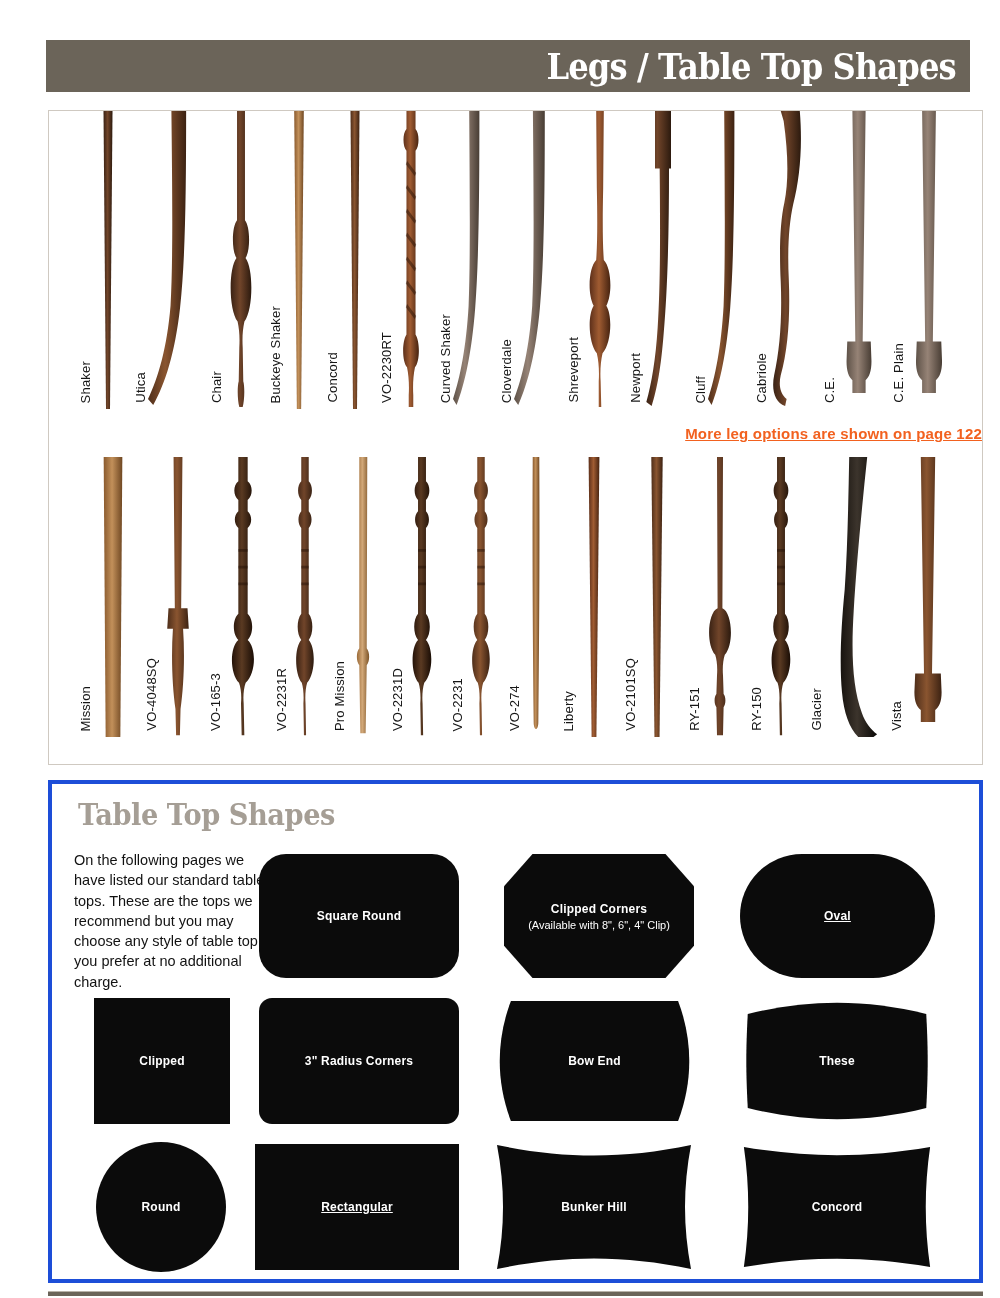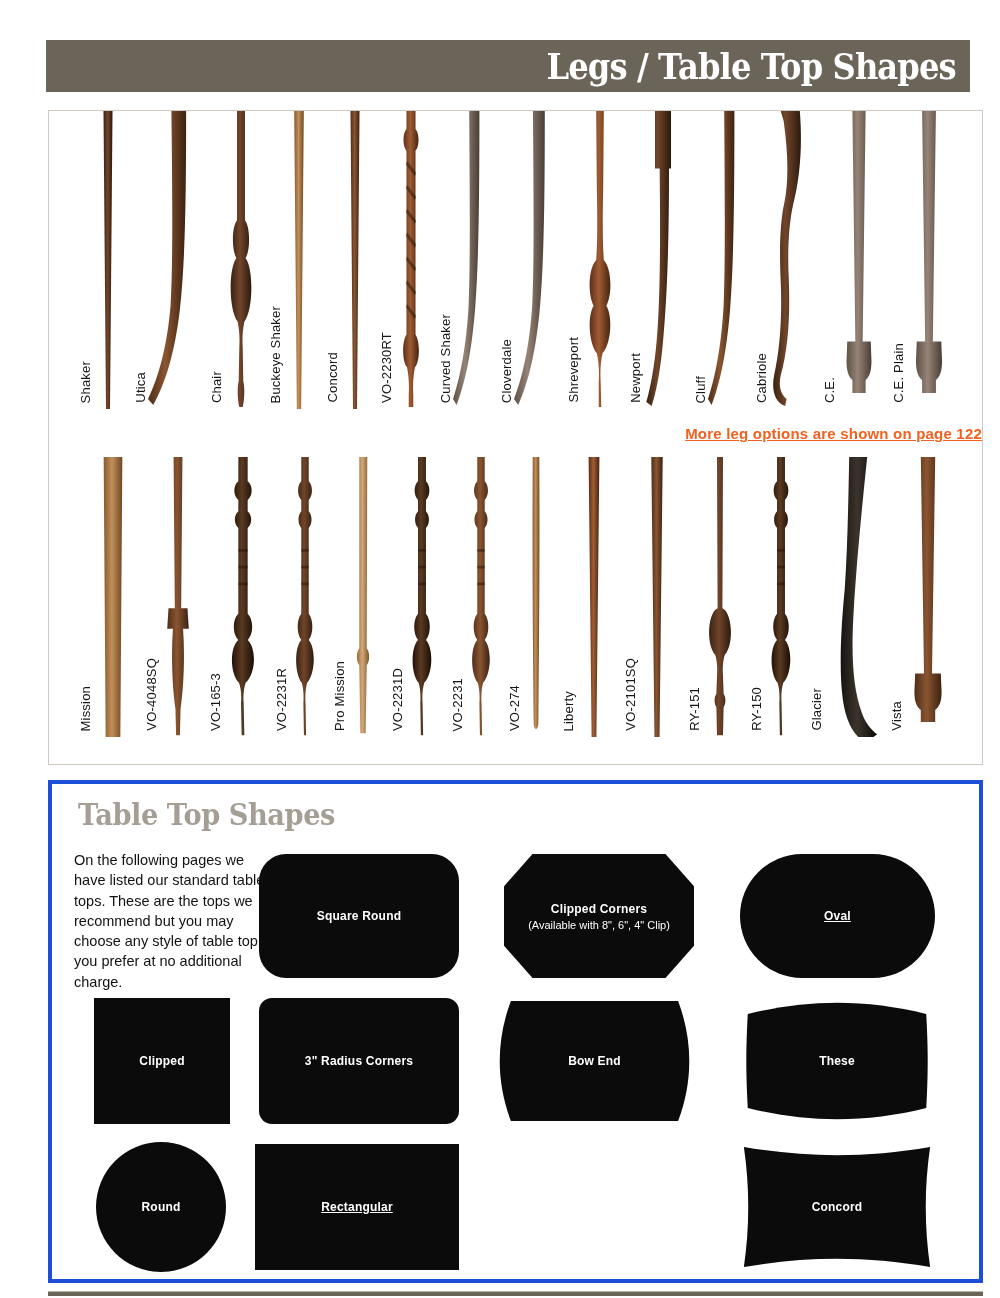--- a/index.html
+++ b/index.html
@@ -367,20 +367,26 @@
   </div>
 
   <div class="shape" style="left:44px;top:358px;width:130px;height:130px;">
     <div class="shape-fill r-round"></div>
     <span class="lbl">Round</span>
   </div>
   <div class="shape" style="left:203px;top:360px;width:204px;height:126px;text-decoration:underline;">
     <div class="shape-fill"></div>
     <span class="lbl">Rectangular</span>
   </div>
+  <div class="shape" style="left:442px;top:358px;width:200px;height:130px;">
+    <svg viewBox="0 0 200 130" preserveAspectRatio="none">
+      <path d="M3 3 C70 17 130 17 197 3 C189 45 189 85 197 127 C130 113 70 113 3 127 C11 85 11 45 3 3 Z" fill="#0b0b0b"></path>
+    </svg>
+    <span class="lbl">Bunker Hill</span>
+  </div>
   <div class="shape" style="left:688px;top:358px;width:194px;height:130px;">
     <svg viewBox="0 0 200 130" preserveAspectRatio="none">
       <path d="M4 5 C70 16 130 16 196 5 C190 45 190 85 196 125 C130 114 70 114 4 125 C10 85 10 45 4 5 Z" fill="#0b0b0b"></path>
     </svg>
     <span class="lbl">Concord</span>
   </div>
 </div>
 
 <div class="bottom-rule"></div>
 

